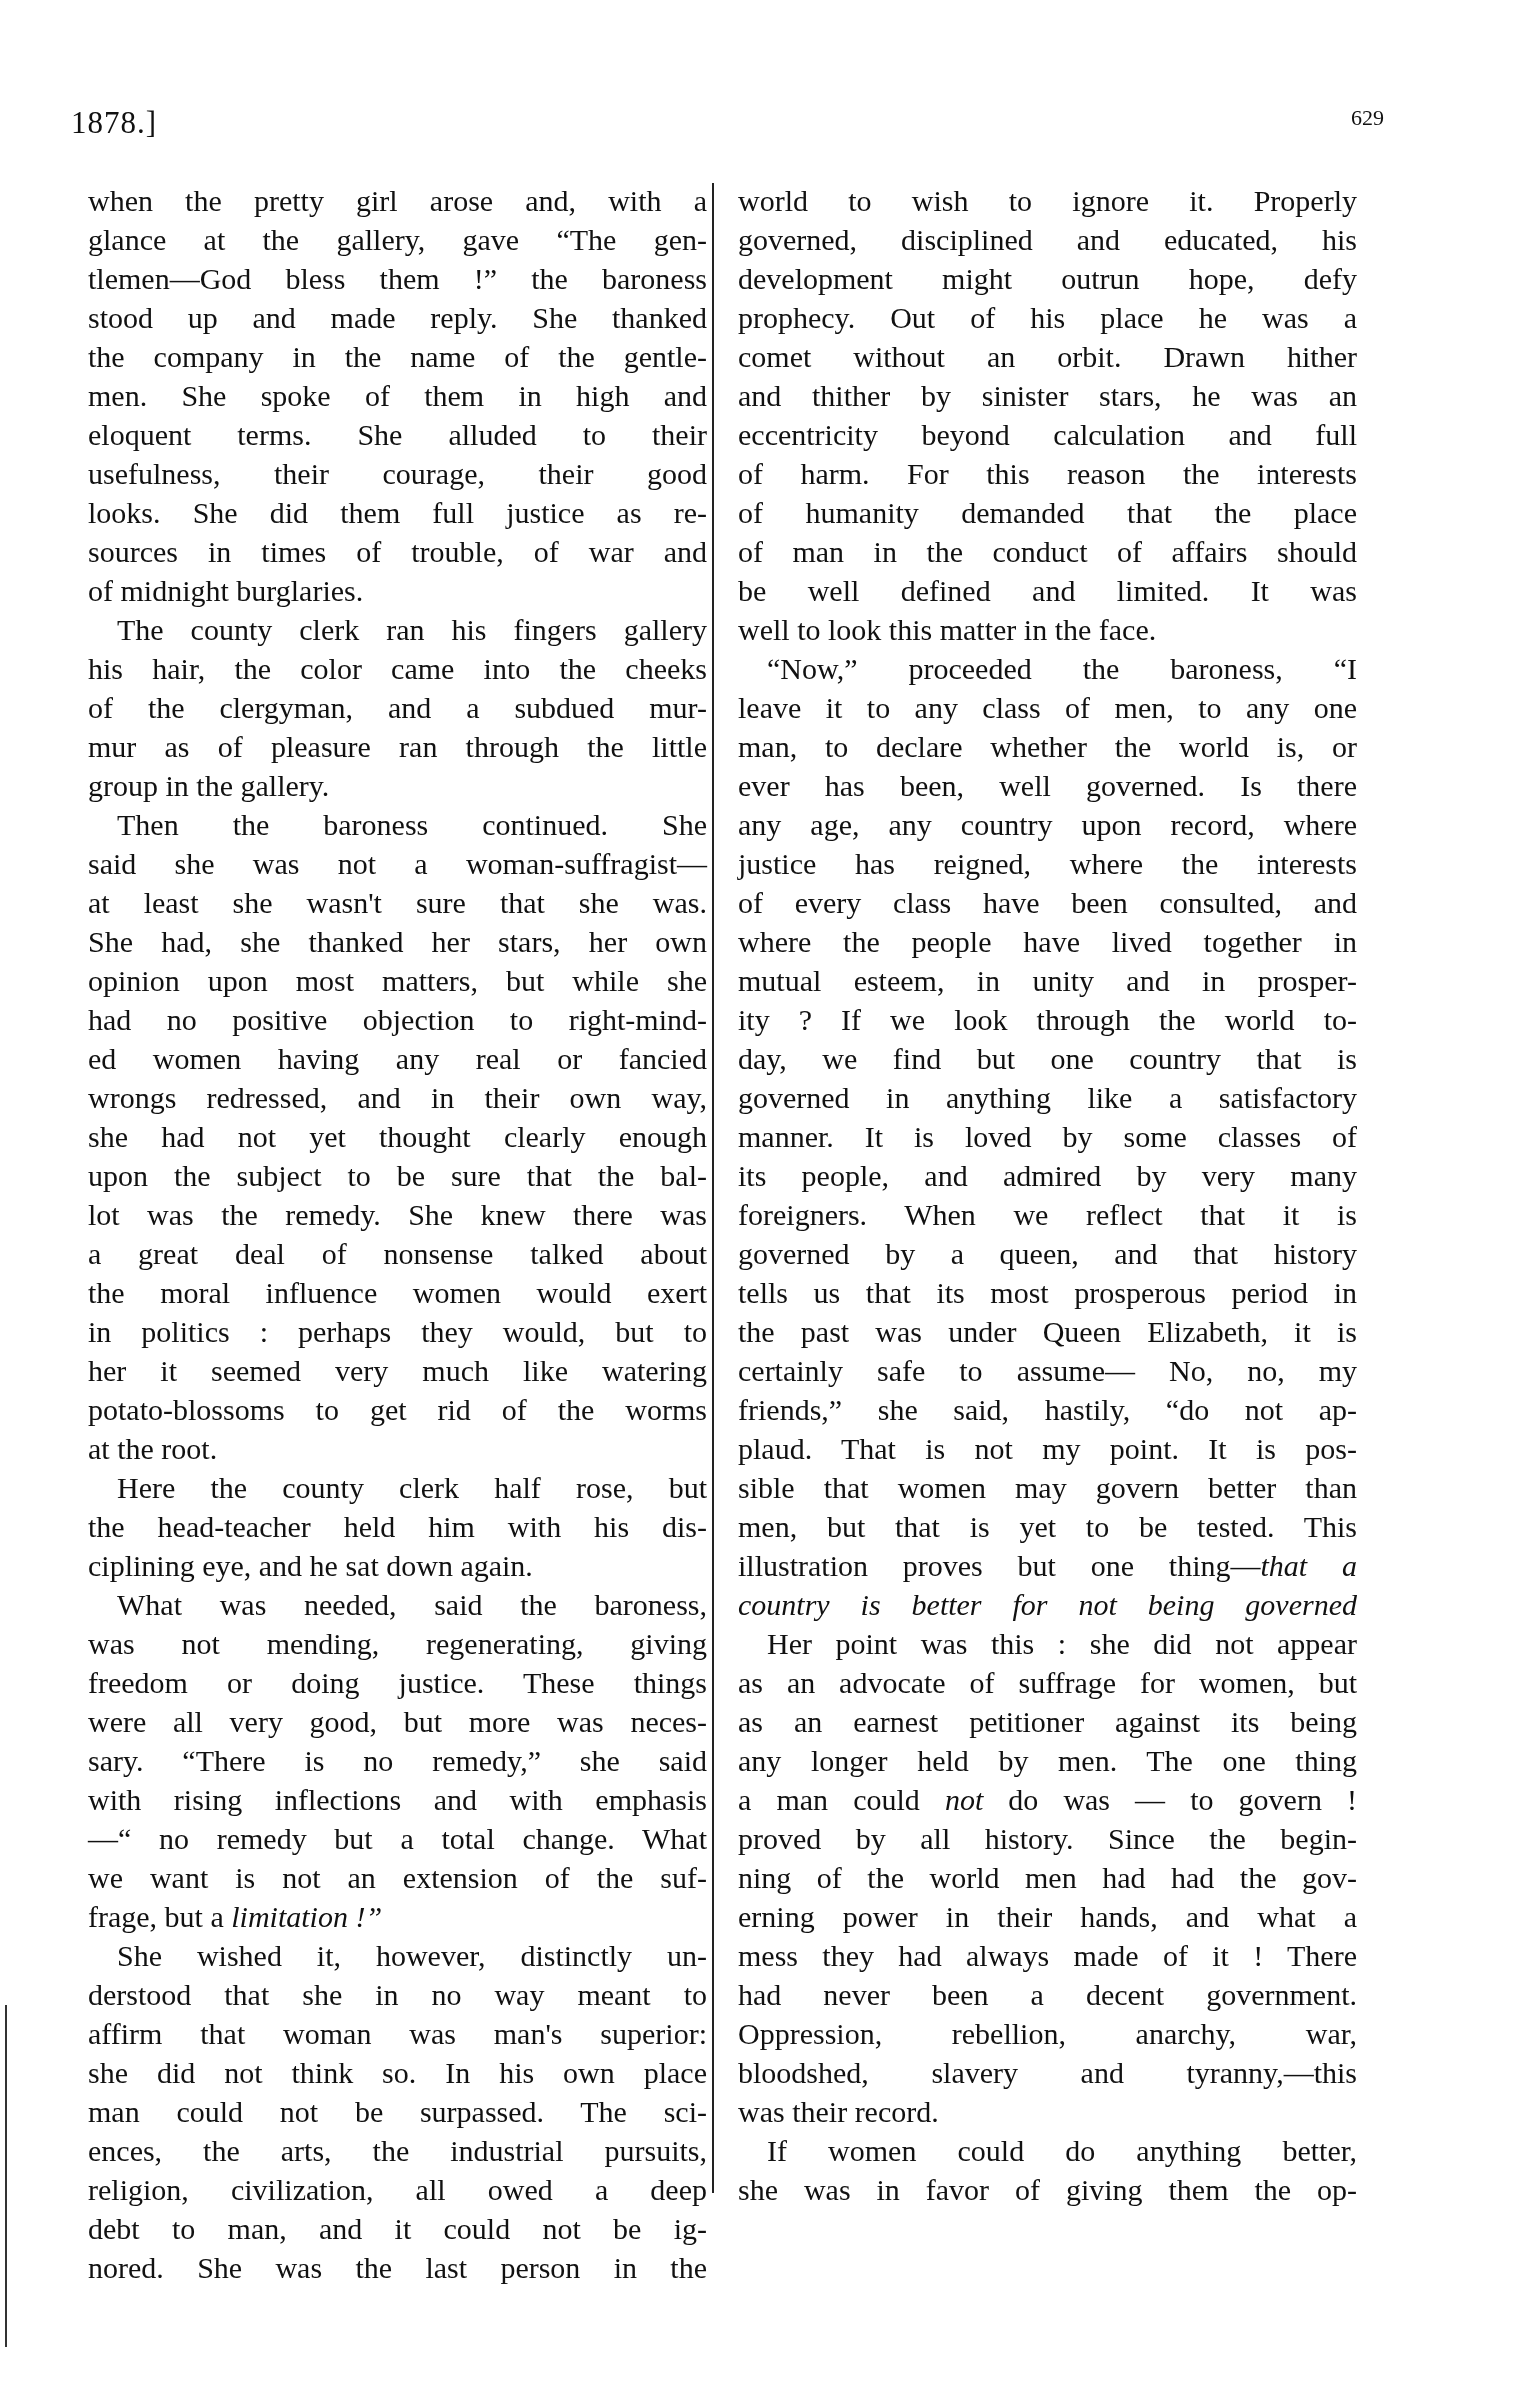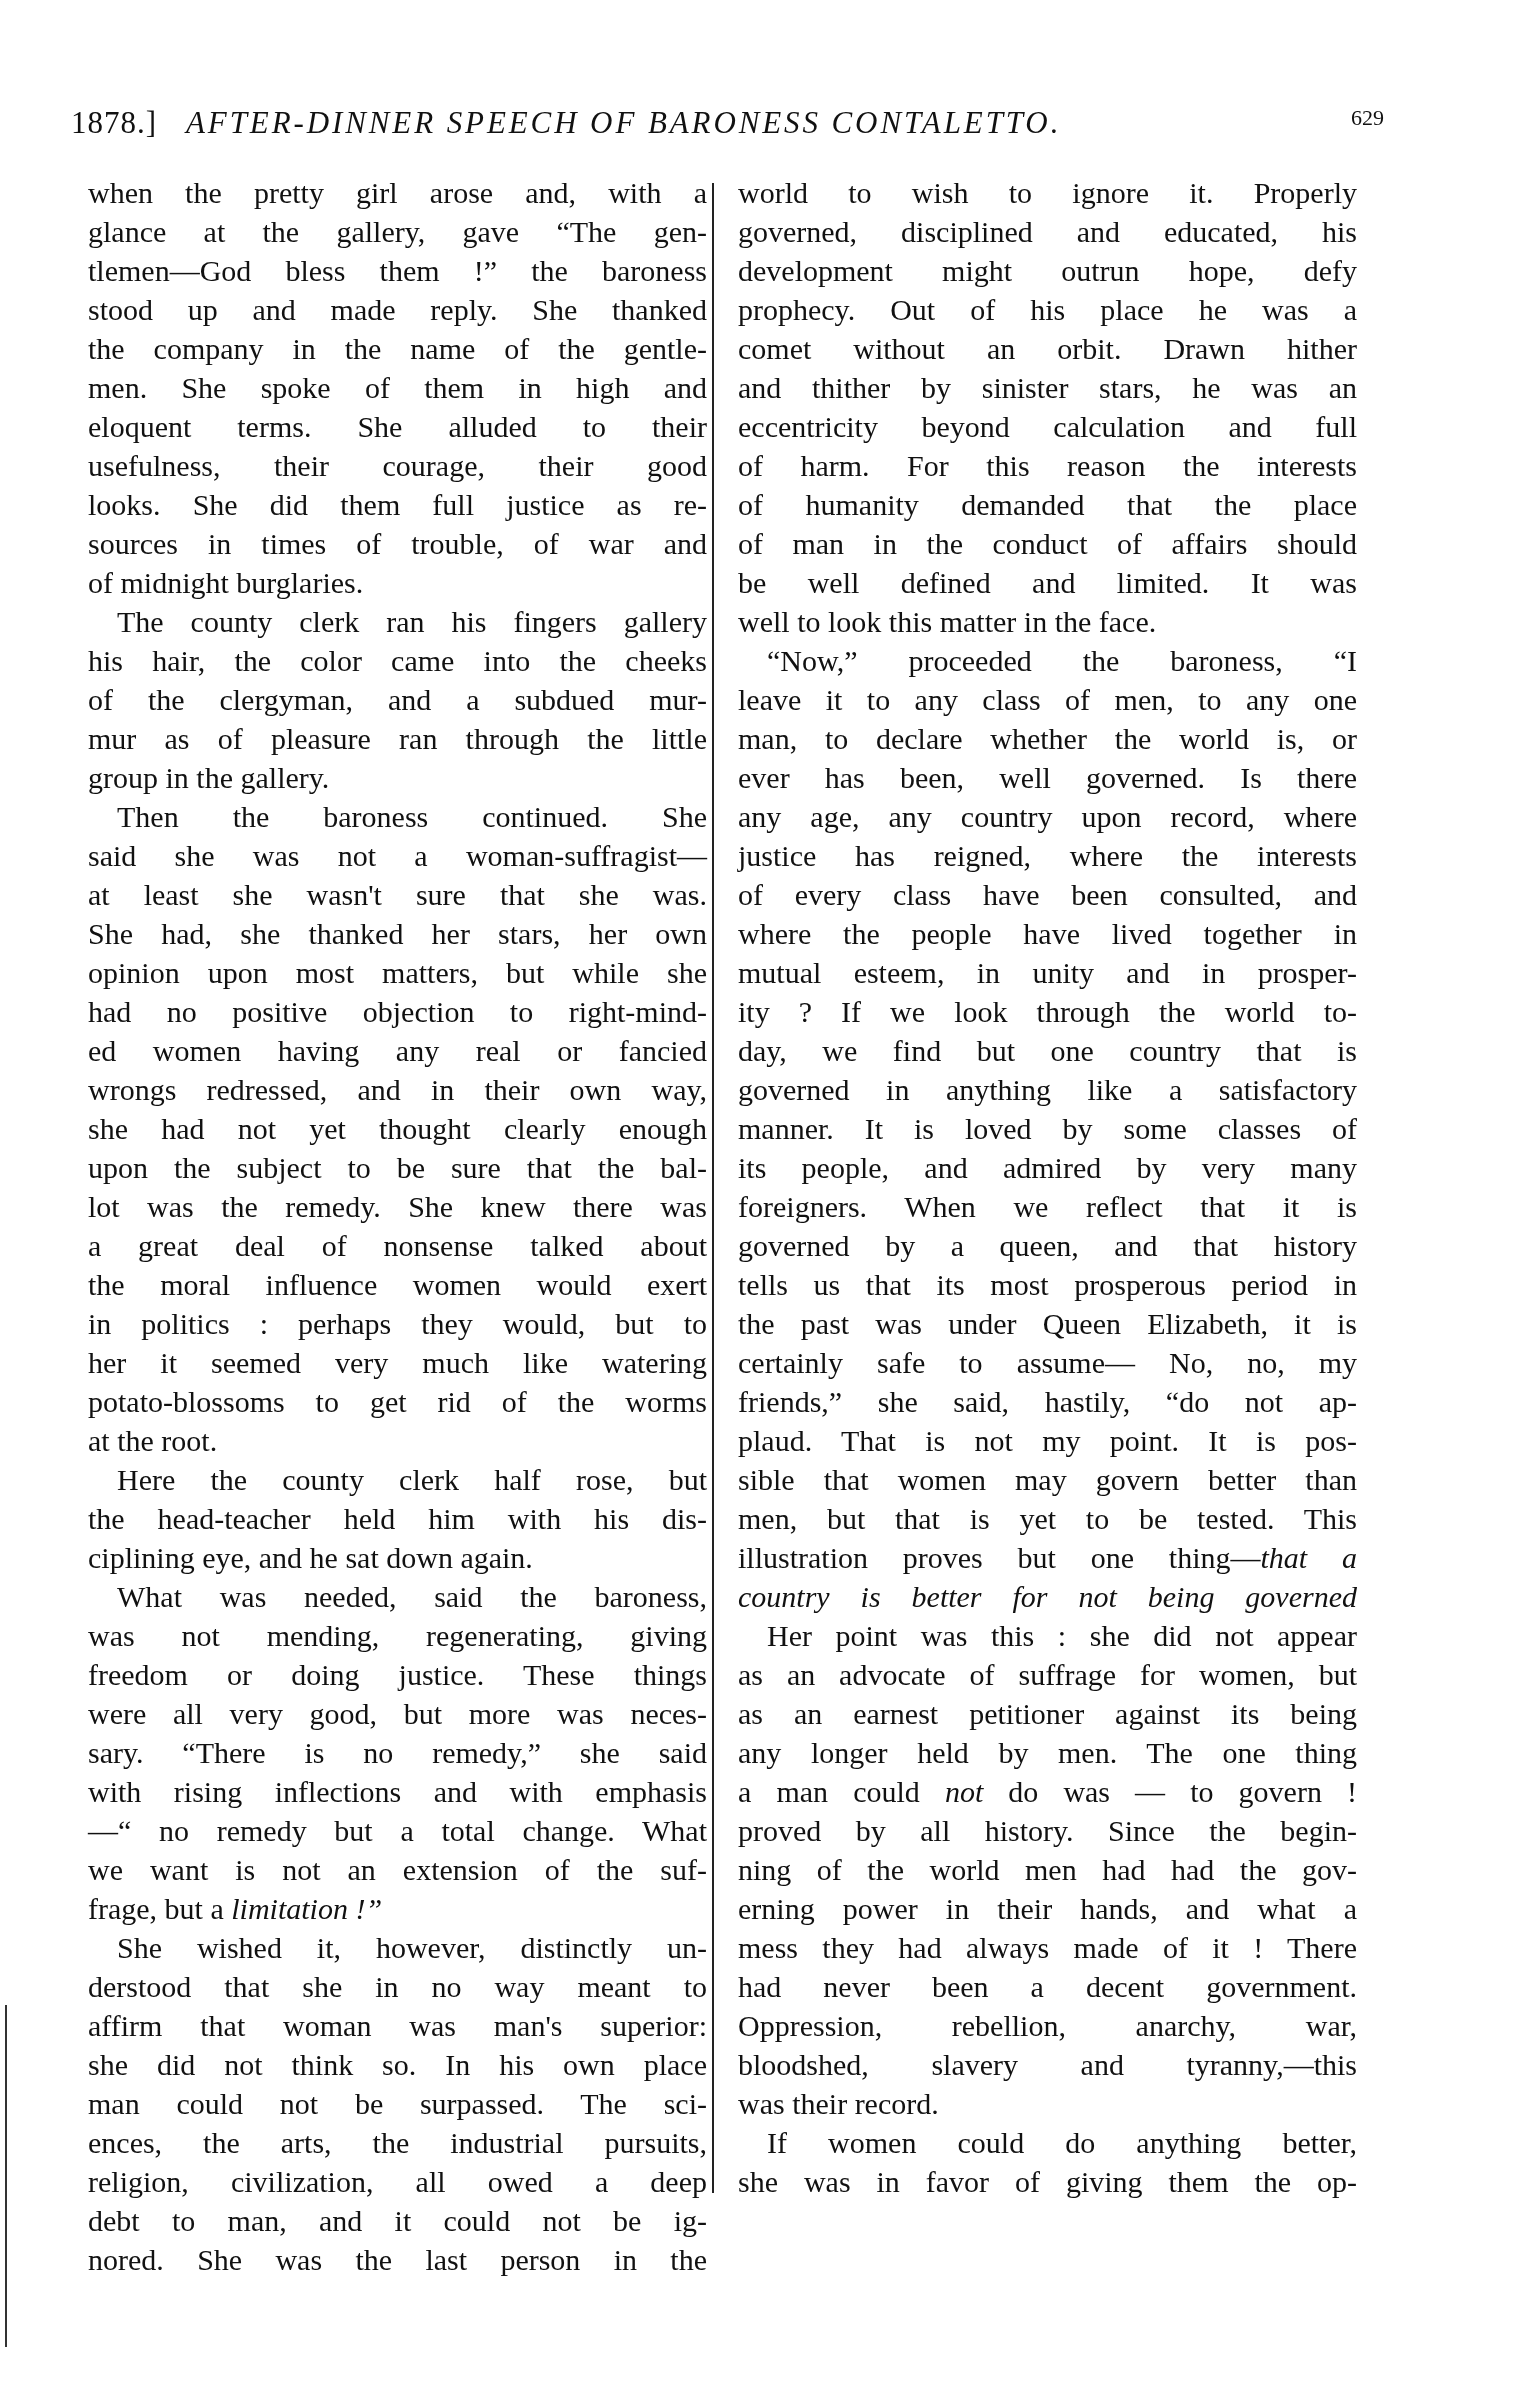--- a/index.html
+++ b/index.html
@@ -1,36 +1,35 @@
 <!DOCTYPE html>
 <html style="font-size:7.8px"><head>
   <meta charset="utf-8">
   <style>
     html, body { margin: 0; padding: 0; background: #ffffff; }
     body { width: 1535px; height: 2389px; position: relative; overflow: hidden; color: #111; font-family: "Liberation Serif", "DejaVu Serif", serif; }
     .header { position: absolute; top: 105px; left: 54px; width: 1330px; height: 54px; }
     .hdr-year { position: absolute; left: 17px; top: 0; font-size: 31px; letter-spacing: 1px; }
     .hdr-title { position: absolute; left: 132px; top: 0; font-size: 31px; font-style: italic; letter-spacing: 2.9px; white-space: nowrap; }
     .hdr-page { position: absolute; right: 0; top: 0; font-size: 22px; }
-    .col { position: absolute; top: 173px; width: 619px; font-size: 30px; line-height: 39px; }
+    .col { position: absolute; top: 181px; width: 619px; font-size: 30px; line-height: 39px; }
     .col.left { left: 88px; }
     .col.right { left: 738px; }
     .rule { position: absolute; left: 712px; top: 183px; width: 2px; height: 2010px; background: #222; }
     .margin-mark { position: absolute; left: 4.9px; top: 2005px; width: 2px; height: 342px; background: #333; }
     .line { display: block; white-space: nowrap; text-align: justify; text-align-last: justify; height: 39px; overflow: visible; }
     .line.last { text-align-last: left; }
     .line.indent { padding-left: 29px; }
     .it { font-style: italic; }
   </style>
 </head>
 <body>
 
 <div class="header">
   <span class="hdr-year">1878.]</span>
-  <span class="hdr-title">AFTER-DINNER SPEECH OF BARONESS CONTALETTO.</span>
   <span class="hdr-page">629</span>
 </div>
 
 <div class="rule"></div>
 <div class="margin-mark"></div>
 
 <div class="col left">
   <span class="line">when the pretty girl arose and, with a</span>
   <span class="line">glance at the gallery, gave “The gen-</span>
   <span class="line">tlemen—God bless them !” the baroness</span>

